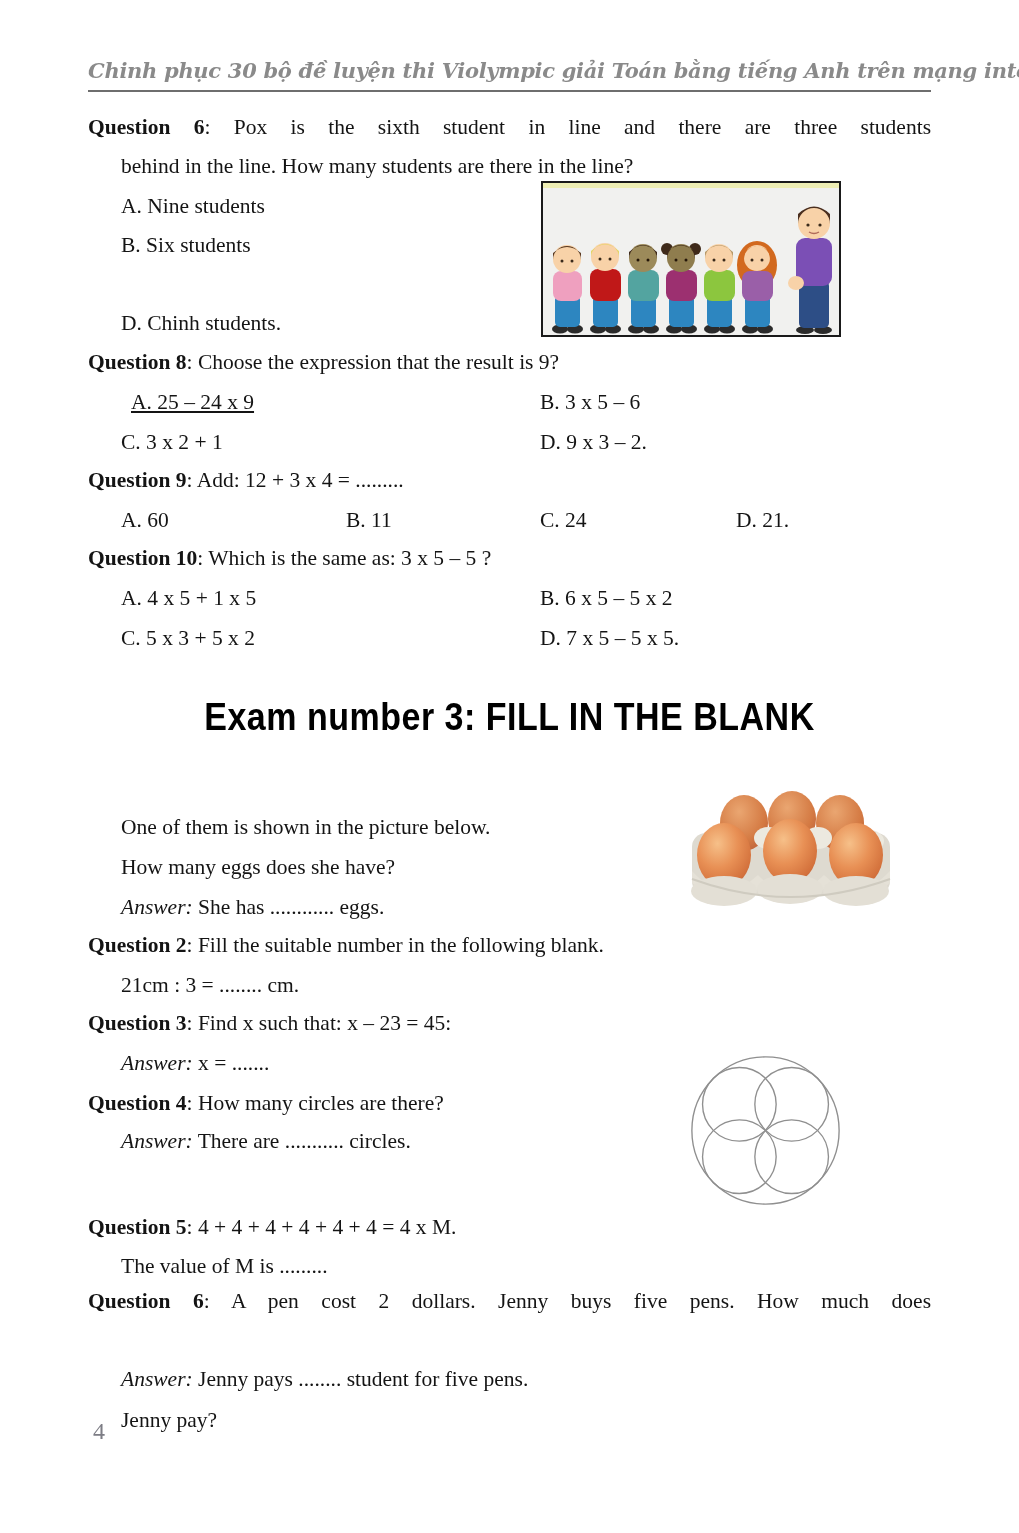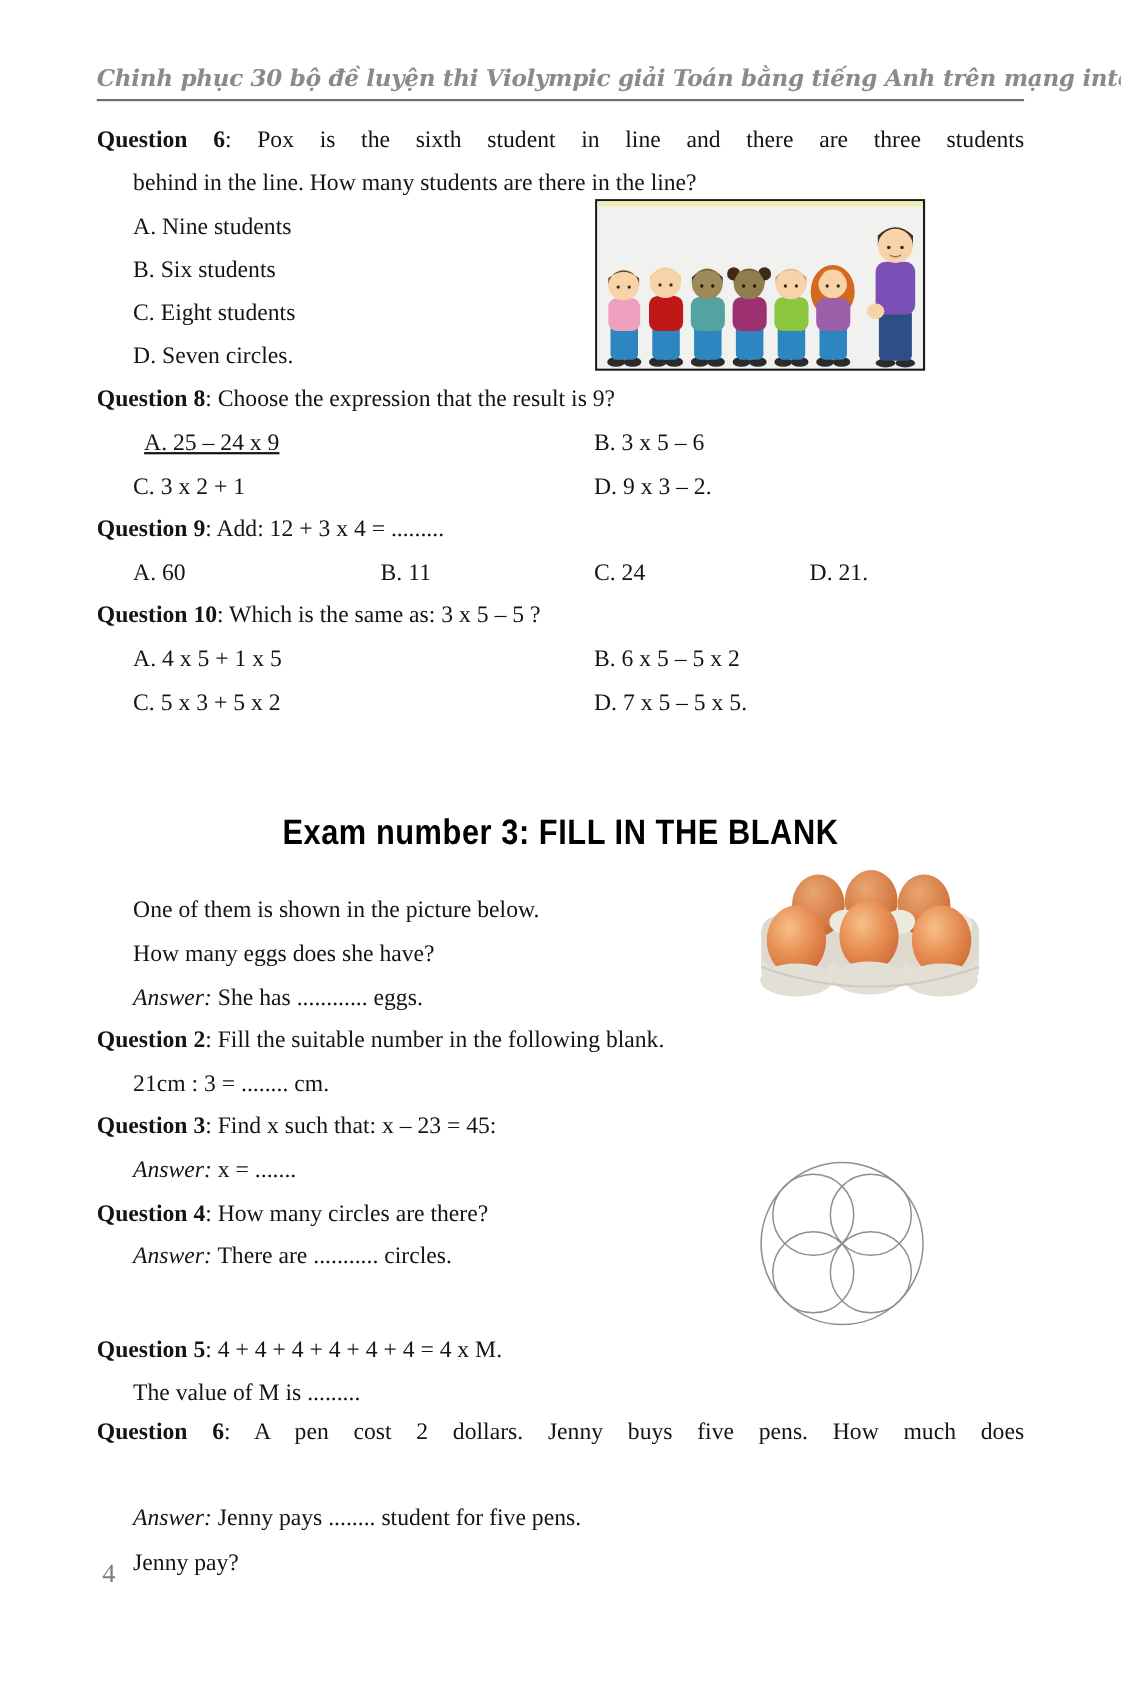--- a/index.html
+++ b/index.html
@@ -17,22 +17,22 @@
     position:absolute;left:88px;width:843px;font-size:21.5px;line-height:30px;
     white-space:nowrap;
   }
   .line .ql{font-weight:bold;}
   .indent{padding-left:33px;}
   .just{white-space:normal;text-align:justify;text-align-last:justify;}
   .col{position:absolute;white-space:nowrap;}
   .ans{font-style:italic;}
   .exam-title{
     position:absolute;left:88px;top:697px;width:843px;text-align:center;
-    font-family:"Liberation Sans", sans-serif;font-weight:bold;font-size:28px;
-    letter-spacing:0.5px;color:#000;margin-top:44px;
+    font-family:"Liberation Sans", sans-serif;font-weight:bold;font-size:34px;
+    letter-spacing:0.5px;color:#000;
   }
   .exam-title span{display:inline-block;transform:scaleY(1.15);}
   .img-box{position:absolute;}
   .students{left:541px;top:181px;width:300px;height:156px;border:2px solid #1a1a1a;box-sizing:border-box;}
   .eggs{left:688px;top:783px;width:206px;height:128px;}
   .circles{left:688px;top:1053px;width:155px;height:155px;}
   .pagenum{
     position:absolute;left:93px;top:1418px;font-size:24px;color:#7d7d85;
     font-family:"Liberation Serif", serif;
   }
@@ -44,22 +44,21 @@
 <div class="page">
 
   <div class="hdr">
     <span>Chinh phục 30 bộ đề luyện thi Violympic giải Toán bằng tiếng Anh trên mạng internet Lớp 3</span>
   </div>
 
   <div class="line just" style="top:112px;"><span class="ql">Question 6</span><span>: Pox is the sixth student in line and there are three students</span></div>
   <div class="line indent" style="top:151px;">behind in the line. How many students are there in the line?</div>
   <div class="line indent" style="top:191px;">A. Nine students</div>
   <div class="line indent" style="top:230px;">B. Six students</div>
-  <div class="line indent" style="top:269px;">C. Eight students</div>
-  <div class="line indent" style="top:308px;">D. Seven circles.</div>
+  <div class="line indent" style="top:308px;">D. Chinh students.</div>
 
   <div class="img-box students">
     <svg width="296" height="152" viewBox="0 0 296 152">
       <rect x="0" y="0" width="296" height="152" fill="#f1f1ef"></rect>
       <rect x="0" y="0" width="296" height="5" fill="#eeeeb4"></rect>
 
       <g>
         <ellipse cx="17" cy="146" rx="8" ry="4.5" fill="#2b2b2b"></ellipse>
           <ellipse cx="32" cy="146" rx="8" ry="4.5" fill="#2b2b2b"></ellipse>
         <rect x="12" y="112" width="25" height="32" rx="5" fill="#2d86c0"></rect>

